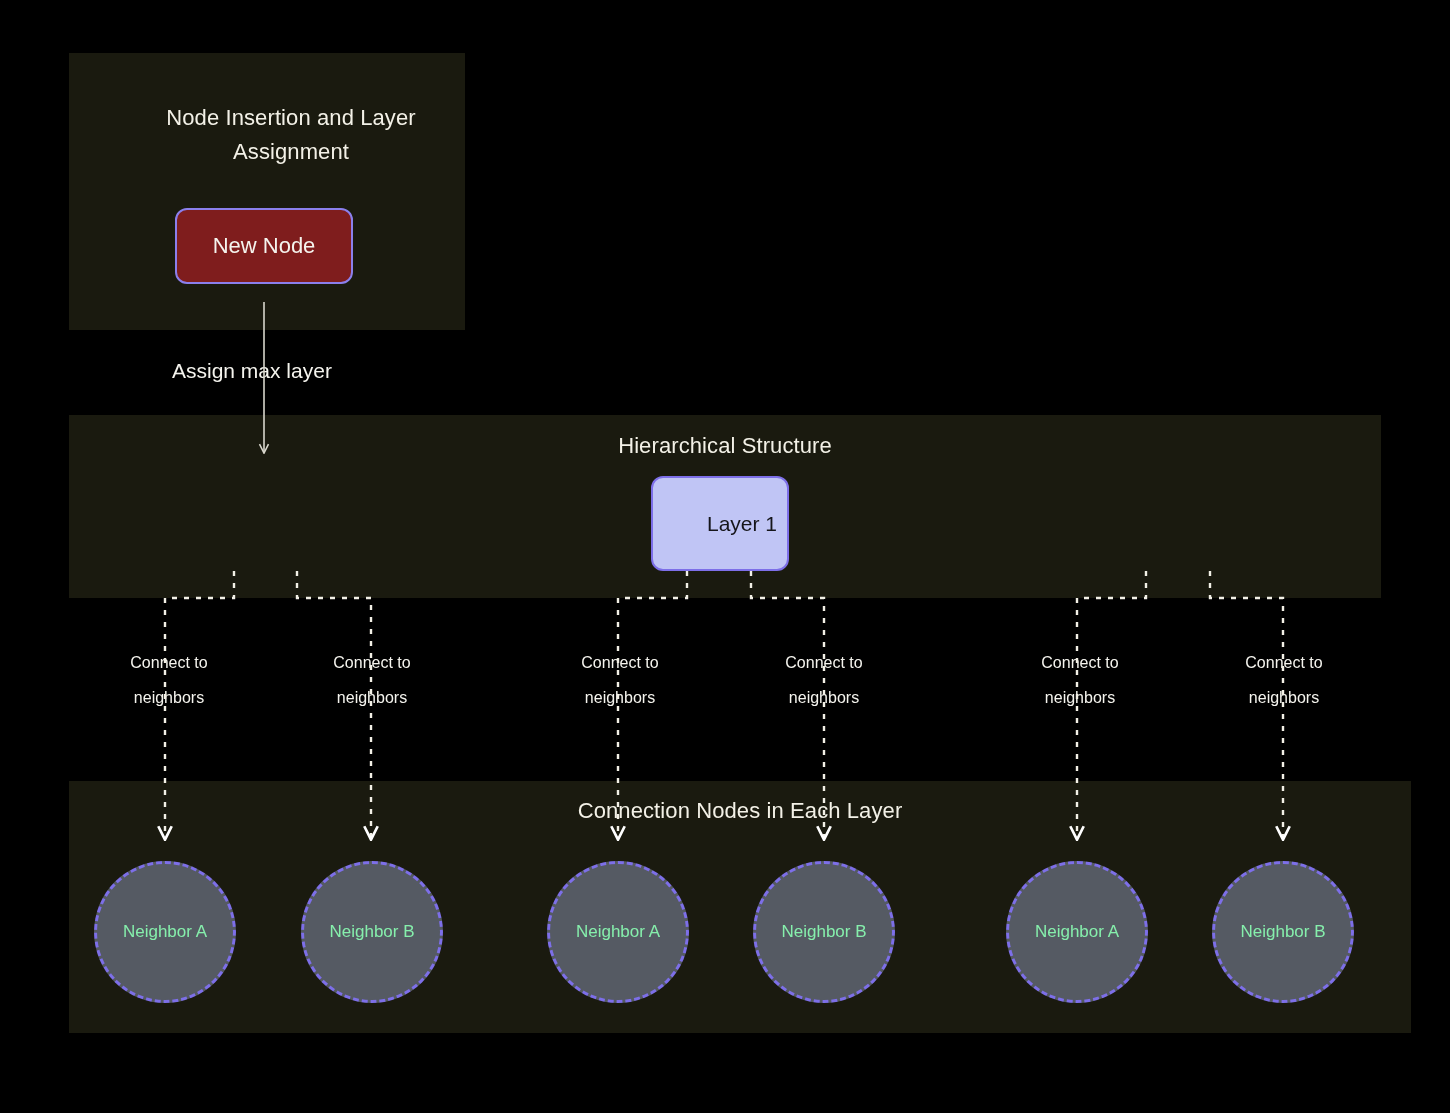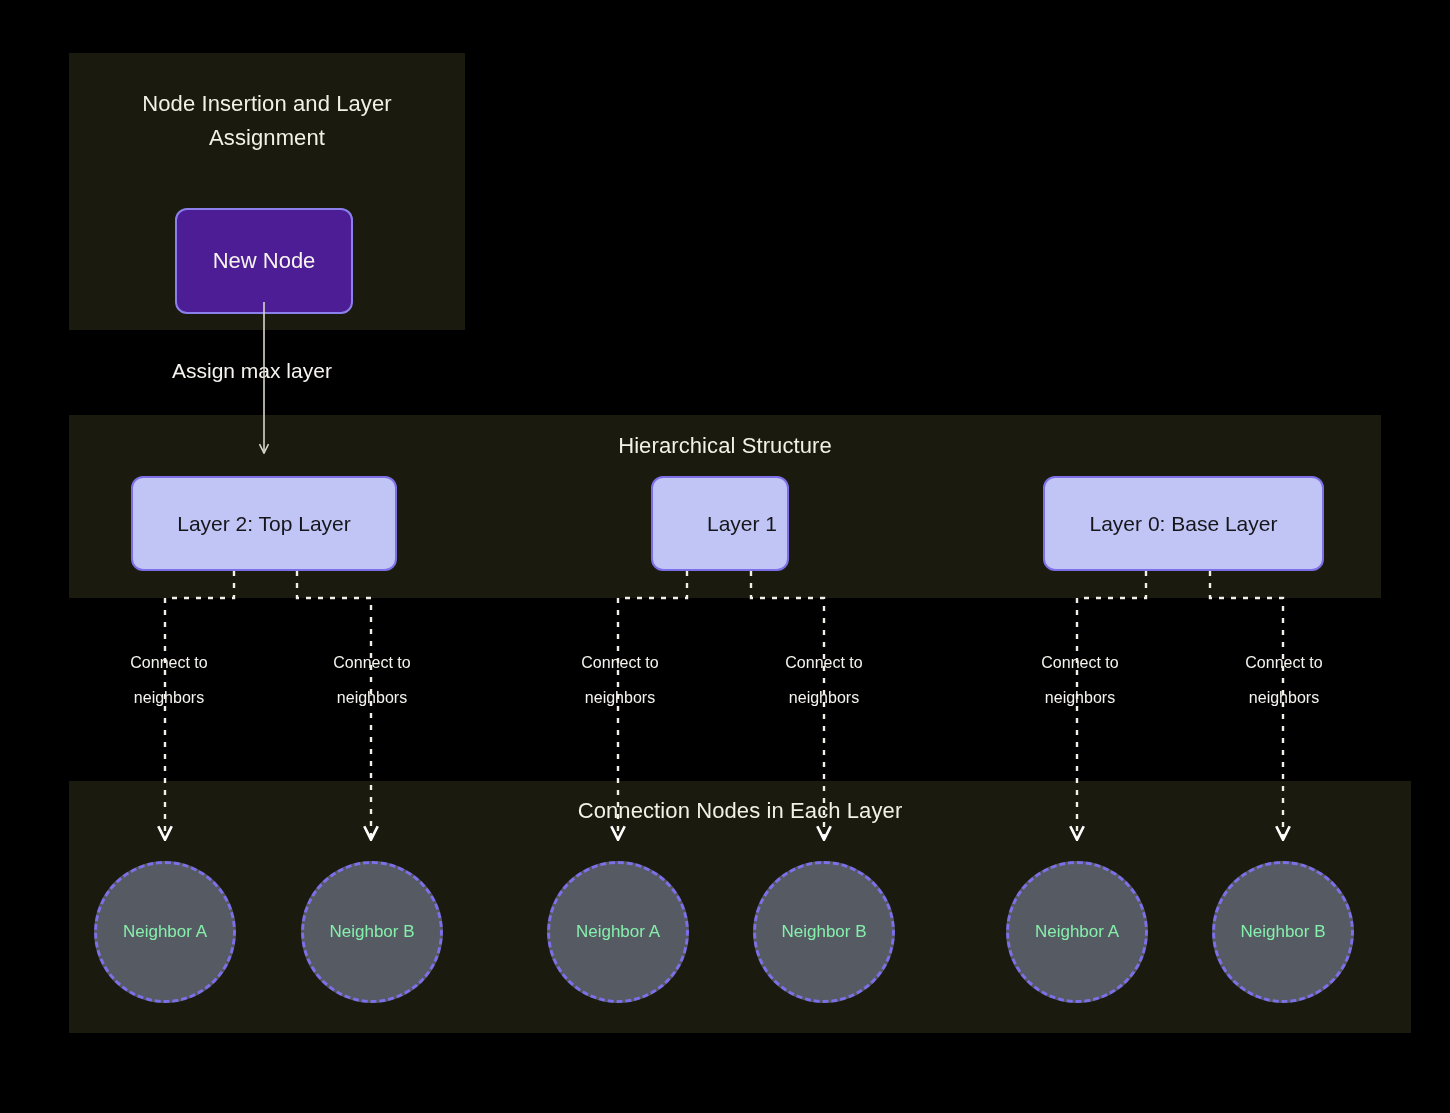--- a/index.html
+++ b/index.html
@@ -30,33 +30,33 @@
   .panel-title {
     position: absolute;
     left: 0;
     width: 100%;
     text-align: center;
     color: #f3f1e7;
     font-size: 22px;
     line-height: 34px;
     letter-spacing: .1px;
   }
-  #title-insertion { top: 34px; padding: 0 26px; box-sizing: border-box; }
+  #title-insertion { top: 48px; padding: 0 26px; box-sizing: border-box; margin-left: 24px; }
   #title-hierarchy { top: 14px; }
   #title-connection{ top: 13px; }
 
   
   #new-node {
     position: absolute;
     left: 175px;
     top: 208px;
     width: 178px;
-    height: 106px;
+    height: 76px;
     box-sizing: border-box;
-    background: #4c1d95;
+    background: #7f1d1d;
     border: 2px solid #8b7fec;
     border-radius: 12px;
     display: flex;
     align-items: center;
     justify-content: center;
     color: #f5f4ee;
     font-size: 22px;
   }
 
   
@@ -148,28 +148,22 @@
   <div id="new-node">
     <span>New Node</span>
   </div>
 
   <div id="assign-label">Assign max layer</div>
 
   <div class="panel" id="panel-hierarchy">
     <div class="panel-title" id="title-hierarchy">Hierarchical Structure</div>
   </div>
 
-  <div class="layer-box" id="layer-box-0">
-    <span>Layer 2: Top Layer</span>
-  </div>
   <div class="layer-box" id="layer-box-1">
     <span>Layer 1</span>
-  </div>
-  <div class="layer-box" id="layer-box-2">
-    <span>Layer 0: Base Layer</span>
   </div>
 
   <div class="panel" id="panel-connection">
     <div class="panel-title" id="title-connection">Connection Nodes in Each Layer</div>
   </div>
 
   <div class="edge-label" id="edge-label-0">
     <div>Connect to</div>
     <div>neighbors</div>
   </div>

